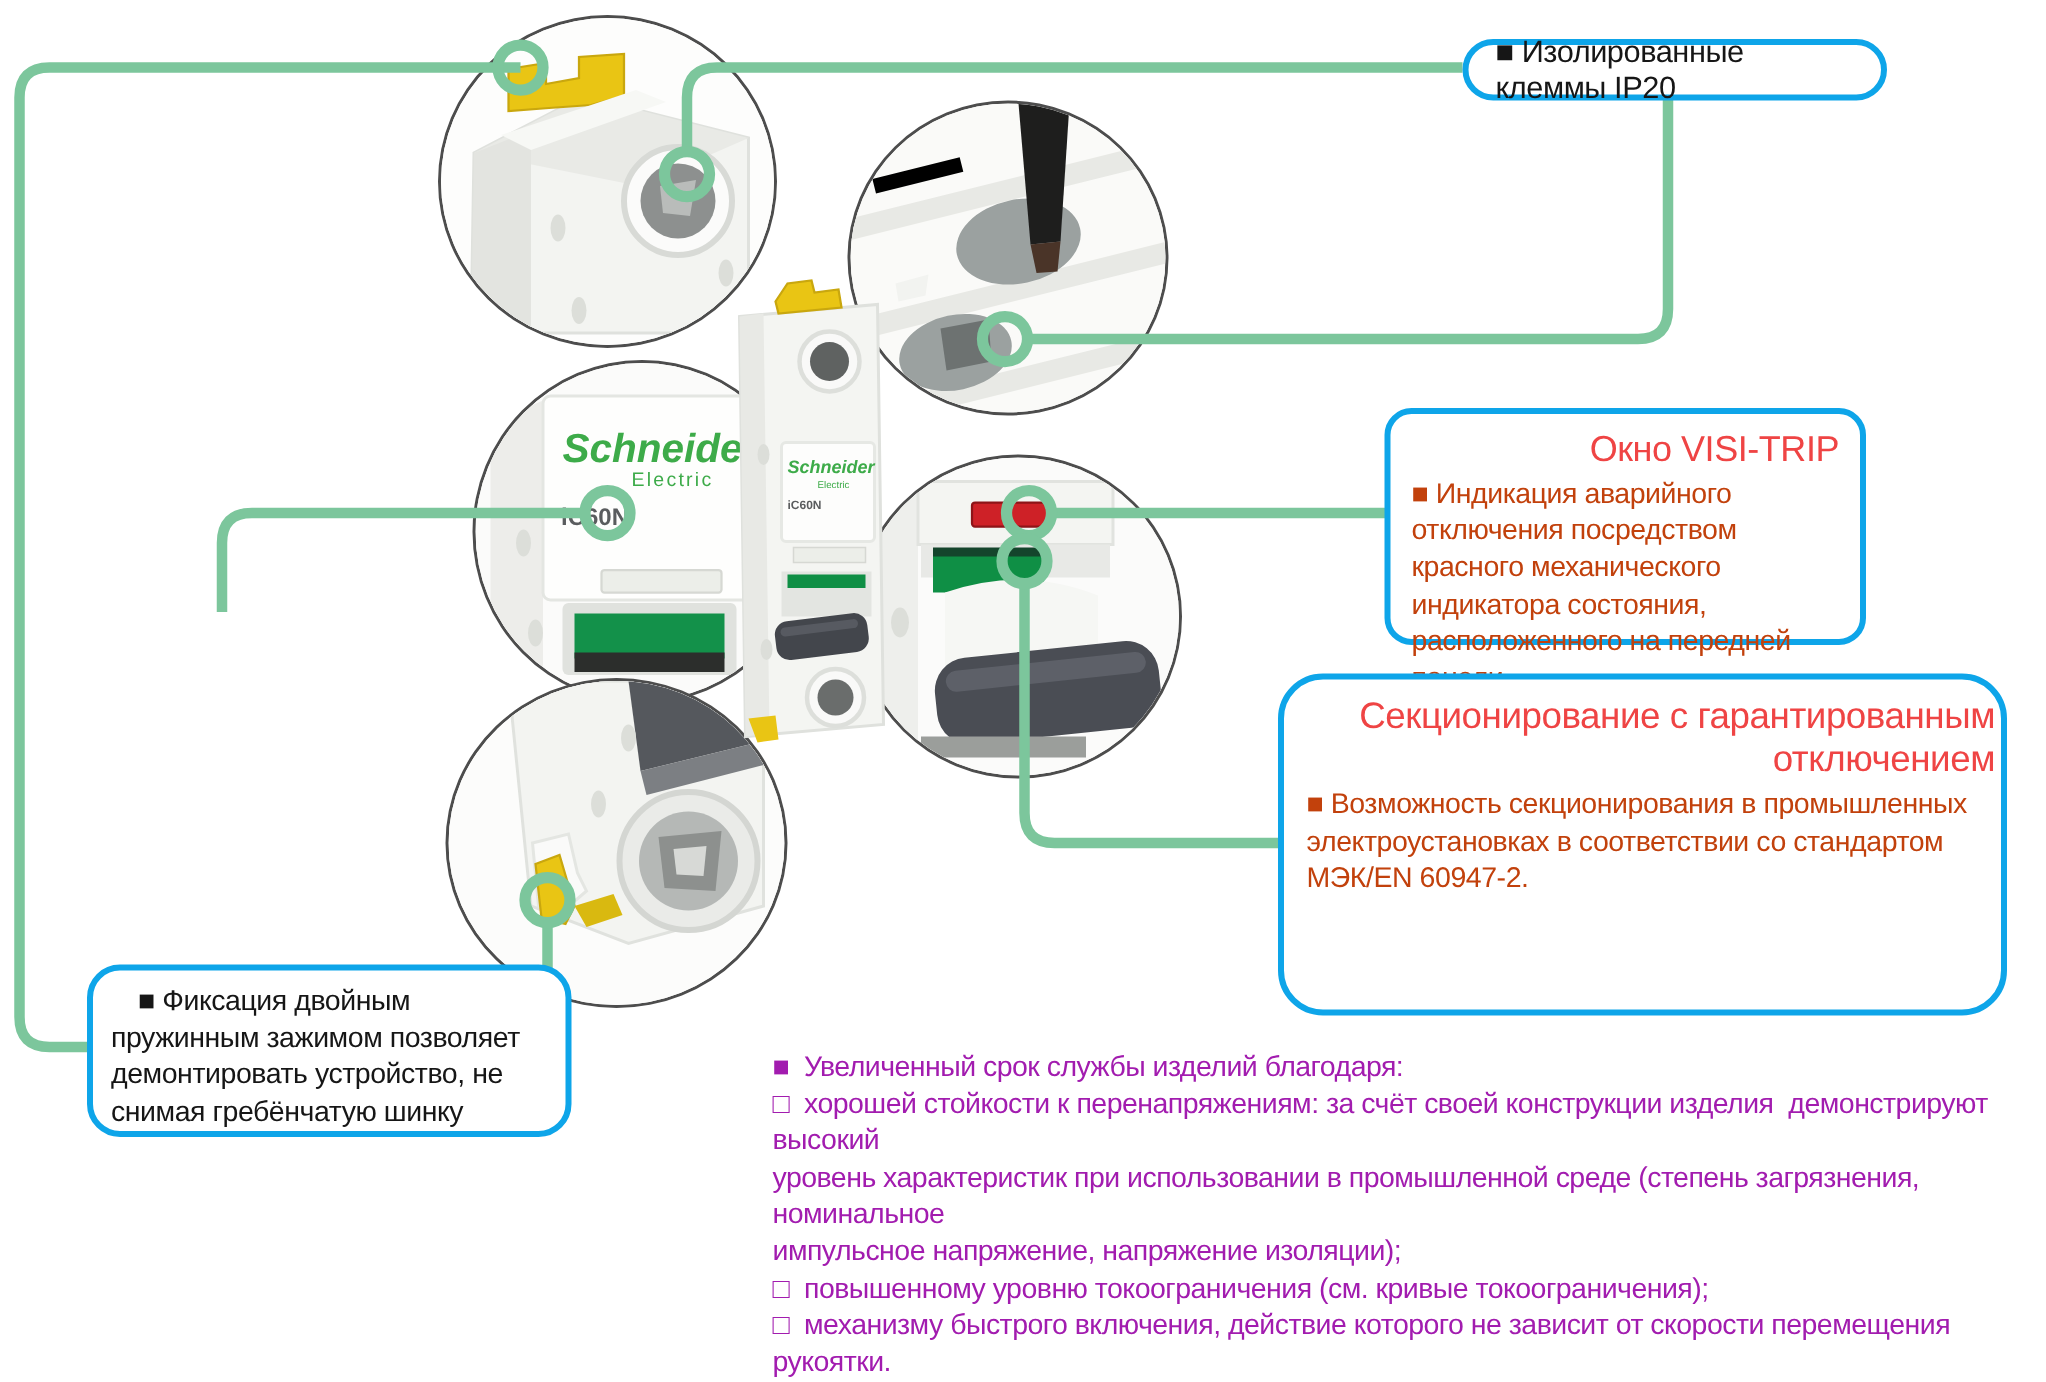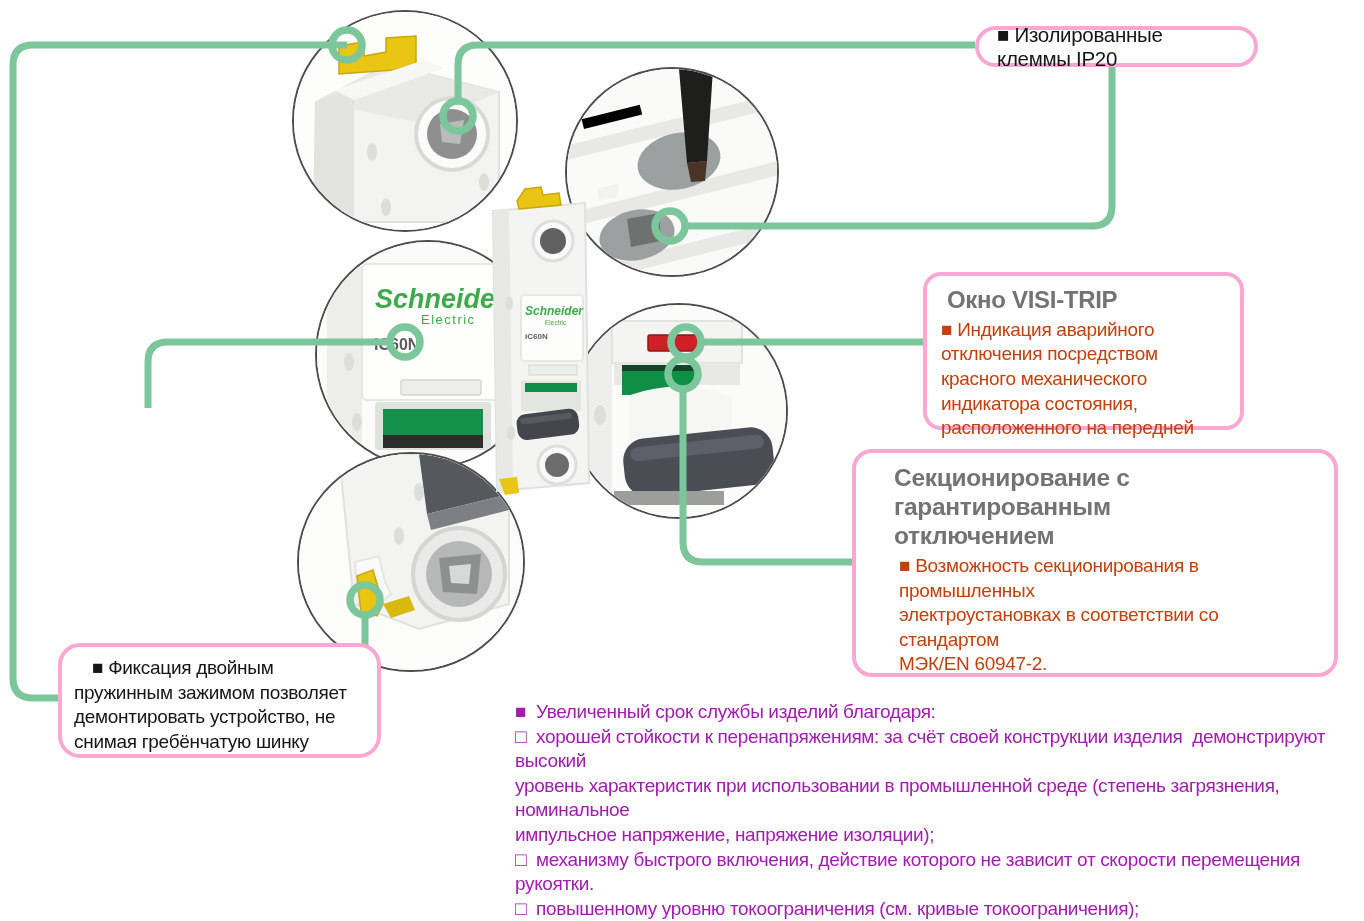--- a/index.html
+++ b/index.html
@@ -2,23 +2,23 @@
 <html><head>
 <meta charset="utf-8">
 <style>
   html,body{margin:0;padding:0;background:#fff;}
   #page{position:relative;width:1364px;height:921px;background:#fff;overflow:hidden;
         font-family:"Liberation Sans","DejaVu Sans",sans-serif;color:#161616;}
   .photo-circle{position:absolute;border-radius:50%;overflow:hidden;background:#fdfdfc;
                 border:2px solid #4d4d4d;z-index:1;}
   .photo-circle svg{display:block;width:100%;height:100%;}
   #line-overlay{position:absolute;left:0;top:0;width:1364px;height:921px;z-index:2;pointer-events:none;}
-  .callout{position:absolute;background:#fff;border:4px solid #f9a8d4;z-index:3;
+  .callout{position:absolute;background:#fff;border:4px solid #0ea5e9;z-index:3;
            box-sizing:border-box;letter-spacing:-0.3px;}
-  .callout .title{font-weight:bold;color:#737373;white-space:pre-line;line-height:1.2;}
+  .callout .title{font-weight:normal;color:#ef4444;white-space:pre-line;line-height:1.2;text-align:right;}
   .callout .body{white-space:pre-line;color:#c2410c;}
   .prelines{white-space:pre-line;}
   .prewrap{white-space:pre-wrap;}
   #bullet-list{position:absolute;left:515px;top:700px;width:846px;z-index:3;
                font-size:19px;line-height:24.6px;letter-spacing:-0.35px;color:#a21caf;}
   #bullet-list .li{margin:0;}
   .center-photo{position:absolute;z-index:1;}
 </style>
 </head>
 <body>
@@ -168,22 +168,22 @@
 
   <div class="callout" style="left:923px;top:272px;width:321px;height:158px;border-radius:18px;
        padding:8px 14px;">
     <div class="title" style="font-size:24px;margin:2px 0 3px 6px;">Окно VISI-TRIP</div>
     <div class="body" style="font-size:19px;line-height:24.6px;">■ Индикация аварийного отключения посредством
 красного механического индикатора состояния,
 расположенного на передней панели
 автоматического выключателя</div>
   </div>
 
-  <div class="callout" style="left:852px;top:449px;width:486px;height:228px;border-radius:20px;
-       padding:8px 32px;">
+  <div class="callout" style="left:852px;top:449px;width:486px;height:228px;border-radius:30px;
+       padding:8px 4px;">
     <div class="title" style="font-size:24.5px;line-height:29px;margin:2px 0 4px 6px;">Секционирование с гарантированным
 отключением</div>
     <div class="body" style="font-size:19px;line-height:24.6px;margin-left:11px;">■ Возможность секционирования в промышленных
 электроустановках в соответствии со стандартом
 МЭК/EN 60947-2.</div>
   </div>
 
 
   <div class="callout" style="left:58px;top:643px;width:323px;height:115px;border-radius:22px;
        padding:9px 8px 9px 12px;font-size:19px;line-height:24.6px;">
@@ -191,18 +191,18 @@
 пружинным зажимом позволяет
 демонтировать устройство, не
 снимая гребёнчатую шинку</div>
   </div>
 
   <div id="bullet-list">
     <div class="li prewrap">■  Увеличенный срок службы изделий благодаря:</div>
     <div class="li prewrap">□  хорошей стойкости к перенапряжениям: за счёт своей конструкции изделия  демонстрируют высокий
 уровень характеристик при использовании в промышленной среде (степень загрязнения, номинальное
 импульсное напряжение, напряжение изоляции);</div>
+    <div class="li prewrap">□  повышенному уровню токоограничения (см. кривые токоограничения);</div>
     <div class="li prewrap">□  механизму быстрого включения, действие которого не зависит от скорости перемещения рукоятки.</div>
-    <div class="li prewrap">□  повышенному уровню токоограничения (см. кривые токоограничения);</div>
 
   </div>
 
 </div>
 
 </body></html>

